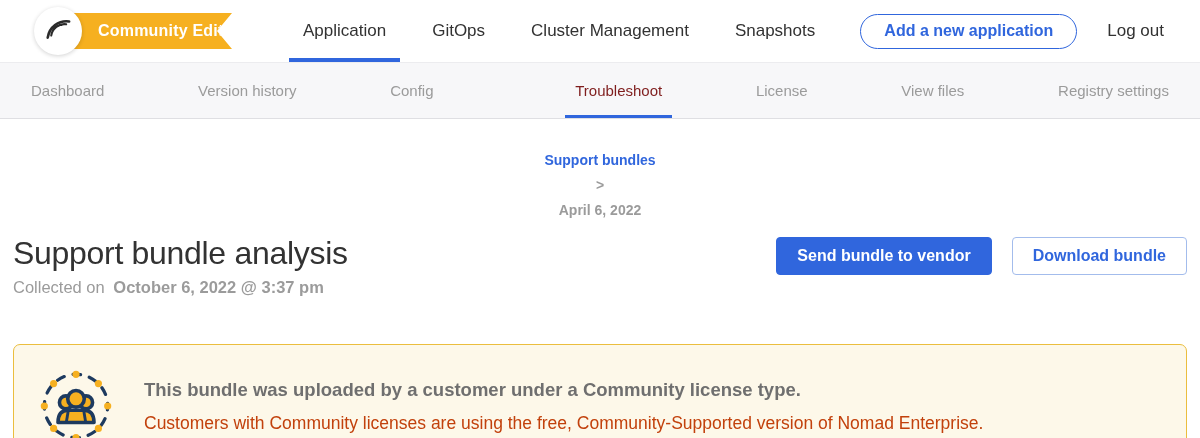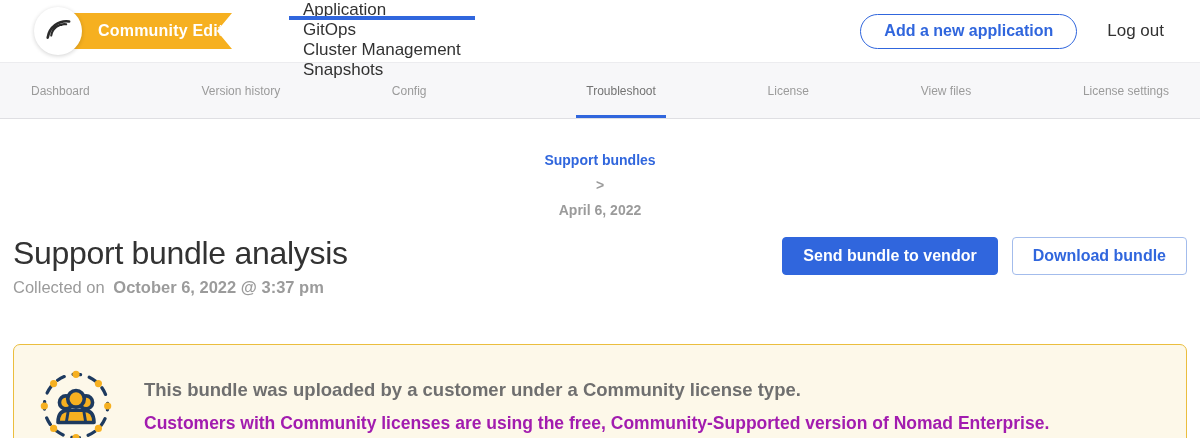--- a/index.html
+++ b/index.html
@@ -25,21 +25,21 @@
     color:#fff; font-weight:700; font-size:16px; letter-spacing:.2px;
     white-space:nowrap;
   }
   .logo-circle {
     position:absolute; left:0; top:7px; width:48px; height:48px;
     background:#fff; border-radius:50%;
     box-shadow:0 1px 4px rgba(0,0,0,.18);
     display:flex; align-items:center; justify-content:center; z-index:2;
     cursor:pointer;
   }
-  .mainnav { display:flex; height:62px; margin-left:48px;flex-direction:column; }
+  .mainnav { display:flex; height:62px; margin-left:48px; }
   .mainnav .navitem {
     display:flex; align-items:center; position:relative;
     padding:0 14px; margin:0 9px;
     font-size:17px; color:#323232; cursor:pointer; white-space:nowrap;
   }
   .mainnav .navitem.active { font-weight:400; }
   .mainnav .navitem.active::after {
     content:""; position:absolute; left:0; right:0; bottom:0;
     height:4px; background:#3066DD;
   }
@@ -53,58 +53,58 @@
   .logout { font-size:17px; color:#323232; cursor:pointer; white-space:nowrap; }
 
   
   .subnav {
     height:57px; background:#F7F7F9;
     border-top:1px solid #ECECEF; border-bottom:1px solid #DFDFE3;
     display:flex; justify-content:space-between; padding:0 25px;
   }
   .subnav .subitem {
     display:flex; align-items:center; position:relative; height:100%;
-    font-size:12px; color:#9B9B9B; cursor:pointer; white-space:nowrap;
+    font-size:15px; color:#9B9B9B; cursor:pointer; white-space:nowrap;
     padding:0 6px;
   }
-  .subnav .subitem.active { color:#737373; font-weight:500;margin-left:48px; }
+  .subnav .subitem.active { color:#7f1d1d; font-weight:500;margin-left:48px; }
   .subnav .subitem.active::after {
     content:""; position:absolute; left:-4px; right:-4px; bottom:0;
     height:3px; background:#3066DD;
   }
 
   
   .content { padding:0 13px; }
   .breadcrumb {
     margin-top:33px; display:flex; align-items:center; gap:9px;
     font-size:14px; font-weight:700;flex-direction:column;
   }
   .breadcrumb .bc-link { color:#3066DD; cursor:pointer; }
   .breadcrumb .bc-sep, .breadcrumb .bc-current { color:#9B9B9B; }
 
   .title-row { margin-top:17px; display:flex; justify-content:space-between; align-items:flex-start; }
   .page-title { font-size:32px; font-weight:400; color:#323232; letter-spacing:-.3px; }
   .collected { margin-top:6px; font-size:16.5px; color:#9B9B9B; }
   .collected .c-prefix { font-weight:400; margin-right:4px; }
   .collected .c-date { font-weight:700; }
-  .title-buttons { display:flex; gap:14px; margin-top:2px; }
+  .title-buttons { display:flex; gap:20px; margin-top:2px; }
   .btn { height:38px; font-size:16px; font-weight:700; border-radius:4px;
          padding:0 20px; cursor:pointer; font-family:"Liberation Sans", sans-serif; white-space:nowrap; }
   .btn-primary { background:#3066DD; color:#fff; border:1px solid #3066DD; }
   .btn-secondary { background:#fff; color:#3066DD; border:1px solid #A3BCEC;text-align:center; }
 
   
   .alert {
     margin-top:47px; border:1px solid #EBBE3E; background:#FDF8E9;
     border-radius:7px; padding:25px 30px 25px 26px;
     display:flex; align-items:center; gap:32px; min-height:124px;
   }
   .alert-icon { flex:0 0 auto; width:72px; height:72px; }
   .alert-heading { font-size:18.5px; font-weight:700; color:#6F6F6F; }
-  .alert-body { margin-top:12px; font-size:17.5px; color:#a21caf;font-weight:bold; }
+  .alert-body { margin-top:12px; font-size:17.5px; color:#c2410c; }
 </style>
 </head>
 <body>
 
 <header class="topbar">
   <div class="brand">
     <div class="ribbon">
       <span>Community Edition</span>
     </div>
     <div class="logo-circle">
@@ -154,21 +154,21 @@
   <div class="subitem active">
     <span>Troubleshoot</span>
   </div>
   <div class="subitem">
     <span>License</span>
   </div>
   <div class="subitem">
     <span>View files</span>
   </div>
   <div class="subitem">
-    <span>License settings</span>
+    <span>Registry settings</span>
   </div>
 </nav>
 
 <main class="content">
 
   <div class="breadcrumb">
     <span class="bc-link">Support bundles</span>
     <span class="bc-sep">&gt;</span>
     <span class="bc-current">April 6, 2022</span>
   </div>

